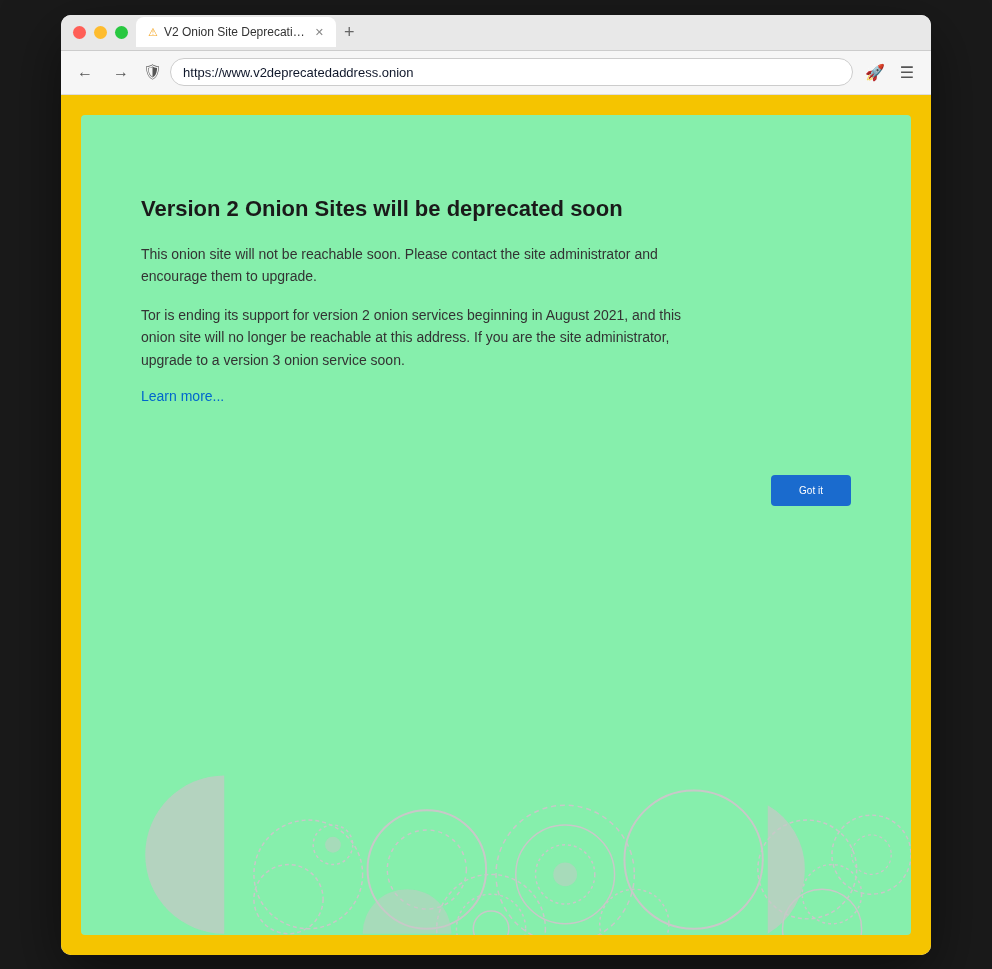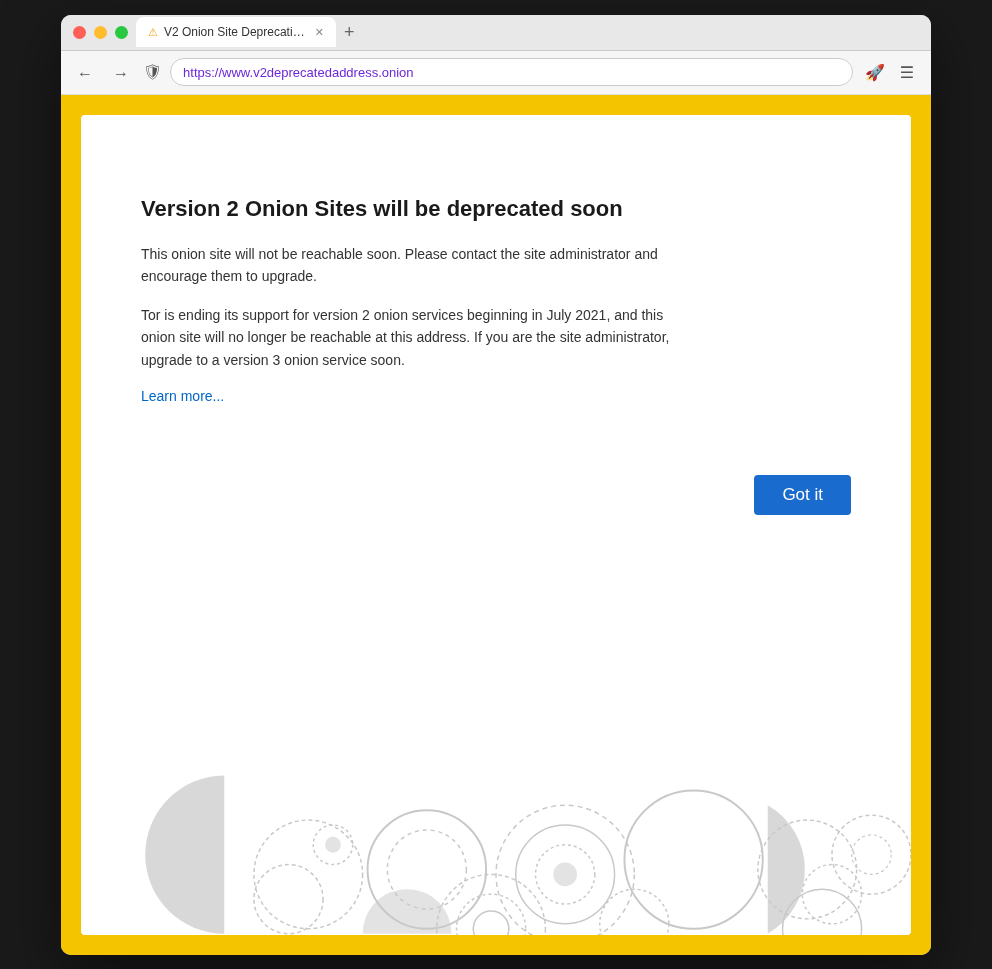--- a/index.html
+++ b/index.html
@@ -147,21 +147,21 @@
       display: flex;
       align-items: center;
       padding: 0 12px;
       font-size: 13px;
       color: #333;
       gap: 6px;
     }
 
     .url-text {
       font-size: 13px;
-      color: #6d28d9;
+      color: #0f172a;
     }
 
     .toolbar-right {
       display: flex;
       align-items: center;
       gap: 4px;
     }
 
     .toolbar-btn {
       width: 28px;
@@ -178,21 +178,21 @@
     }
 
     
     .page-content {
       background: #f5c400;
       padding: 20px;
       min-height: 860px;
     }
 
     .page-inner {
-      background: #ffffff;
+      background: #86efac;
       border-radius: 4px;
       min-height: 820px;
       padding: 0;
       overflow: hidden;
       position: relative;
     }
 
     .content-area {
       padding: 80px 60px 40px 60px;
       max-width: 680px;
@@ -230,21 +230,21 @@
 
     .got-it-btn {
       display: block;
       margin: 30px 0 0 auto;
       margin-right: 60px;
       background: #1a6bce;
       color: white;
       border: none;
       border-radius: 4px;
       padding: 10px 28px;
-      font-size: 17px;
+      font-size: 10px;
       cursor: pointer;
       font-weight: 500;
     }
 
     
     .decorative-area {
       position: absolute;
       bottom: 0;
       left: 0;
       right: 0;
@@ -302,21 +302,21 @@
       </button>
     </div>
   </div>
 
   <div class="page-content">
     <div class="page-inner">
 
       <div class="content-area">
         <h1 class="warning-title">Version 2 Onion Sites will be deprecated soon</h1>
         <p class="warning-desc">This onion site will not be reachable soon. Please contact the site administrator and encourage them to upgrade.</p>
-        <p class="warning-detail">Tor is ending its support for version 2 onion services beginning in July 2021, and this onion site will no longer be reachable at this address. If you are the site administrator, upgrade to a version 3 onion service soon.</p>
+        <p class="warning-detail">Tor is ending its support for version 2 onion services beginning in August 2021, and this onion site will no longer be reachable at this address. If you are the site administrator, upgrade to a version 3 onion service soon.</p>
         <a class="learn-more-link" href="#">Learn more...</a>
       </div>
 
       <button class="got-it-btn">Got it</button>
 
       <div class="decorative-area">
         <svg viewBox="0 0 840 220" xmlns="http://www.w3.org/2000/svg">
 
           <path d="M 145 220 A 80 80 0 0 1 145 60" fill="#c8c8c8" opacity="0.7"></path>
 

